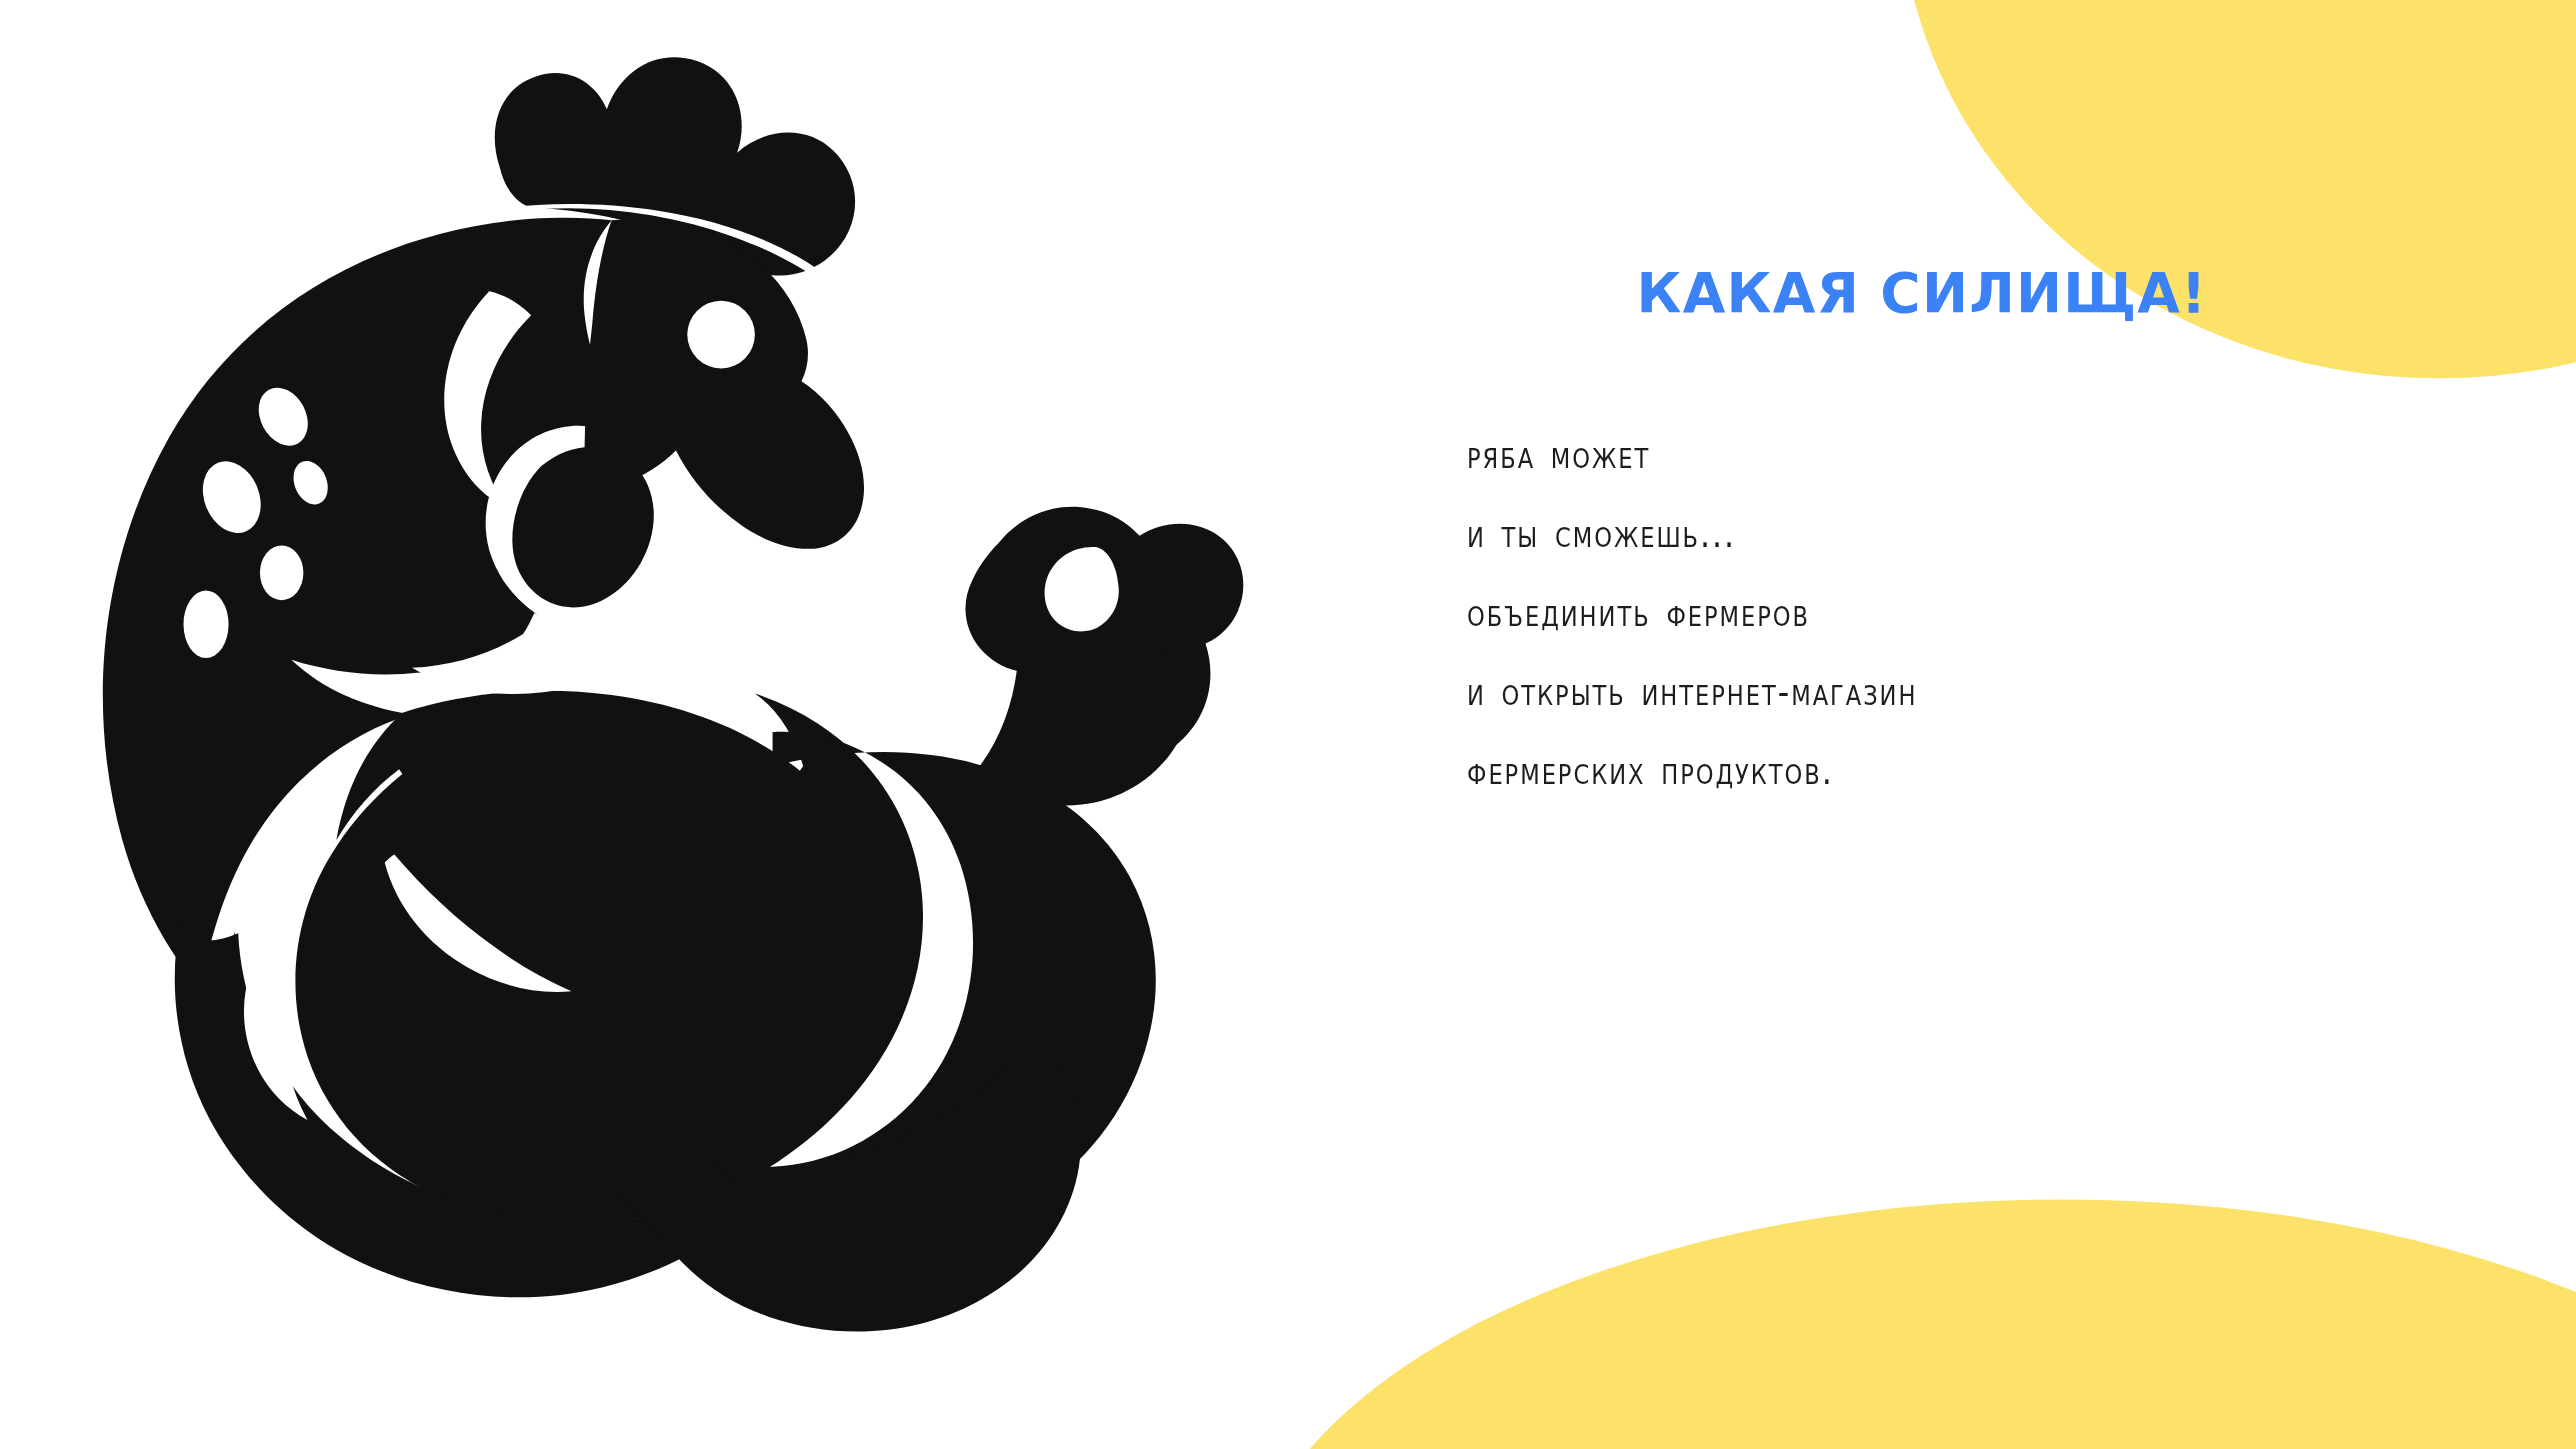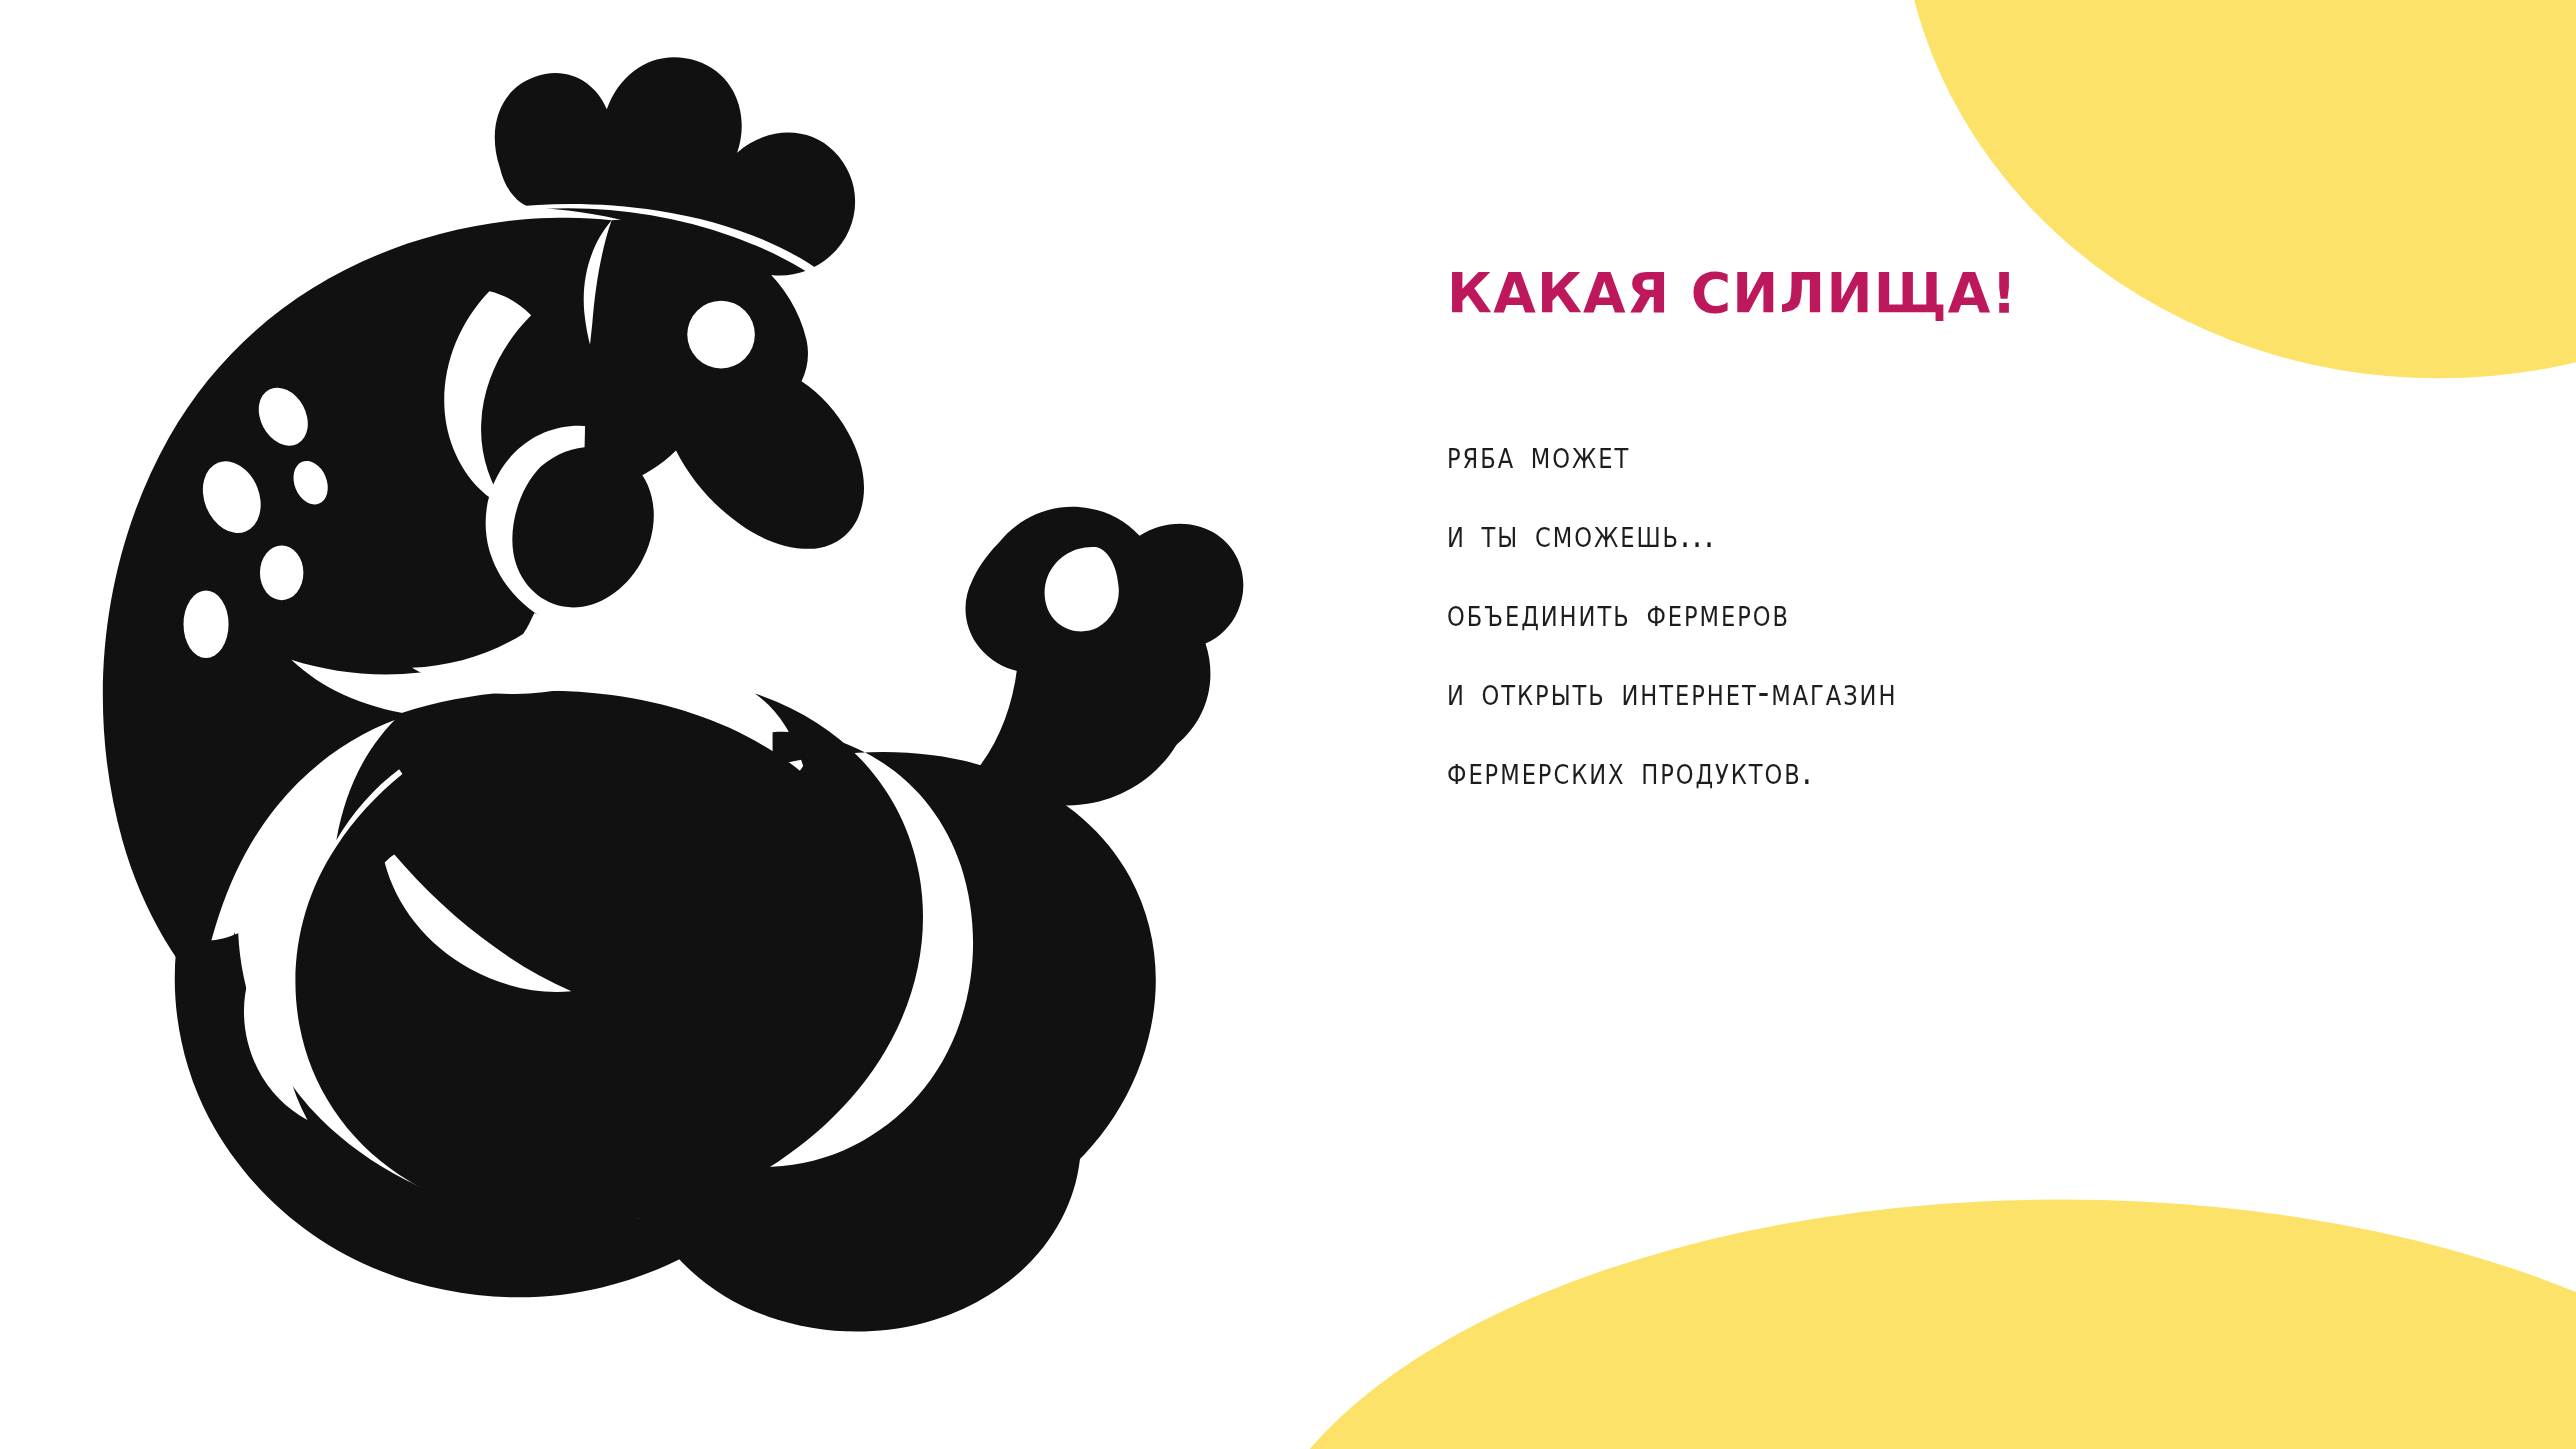--- a/index.html
+++ b/index.html
@@ -40,28 +40,30 @@
     left: 1447px;
     top: 266px;
     width: 950px;
   }
 
   .headline {
     font-family: "DejaVu Sans", "Liberation Sans", sans-serif;
     font-size: 55px;
     font-weight: 700;
     letter-spacing: 1.2px;
-    color: #be185d;
+    color: #3b82f6;
     line-height: 1;
     margin: 0;
     white-space: nowrap;
+    text-align: center;
   }
 
   .body-block {
     margin-top: 95px;
+    margin-left: 20px;
   }
 
   .body-line {
     font-family: "DejaVu Sans Condensed", "DejaVu Sans", "Liberation Sans", sans-serif;
     font-size: 38px;
     font-weight: 300;
     font-variant: small-caps;
     text-transform: lowercase;
     letter-spacing: 2.1px;
     word-spacing: 4px;

